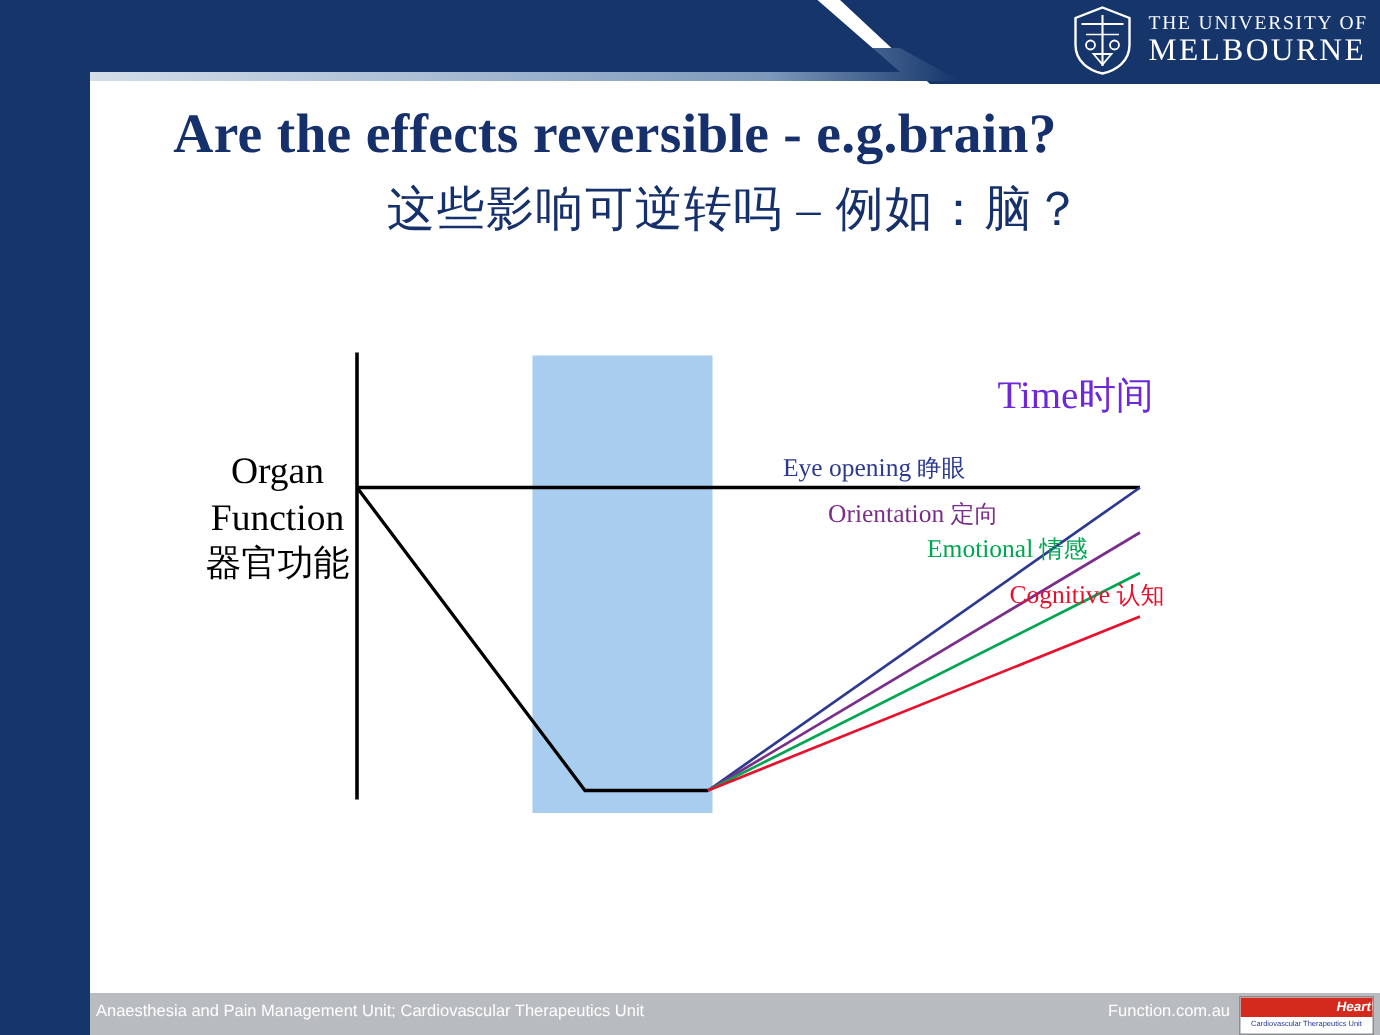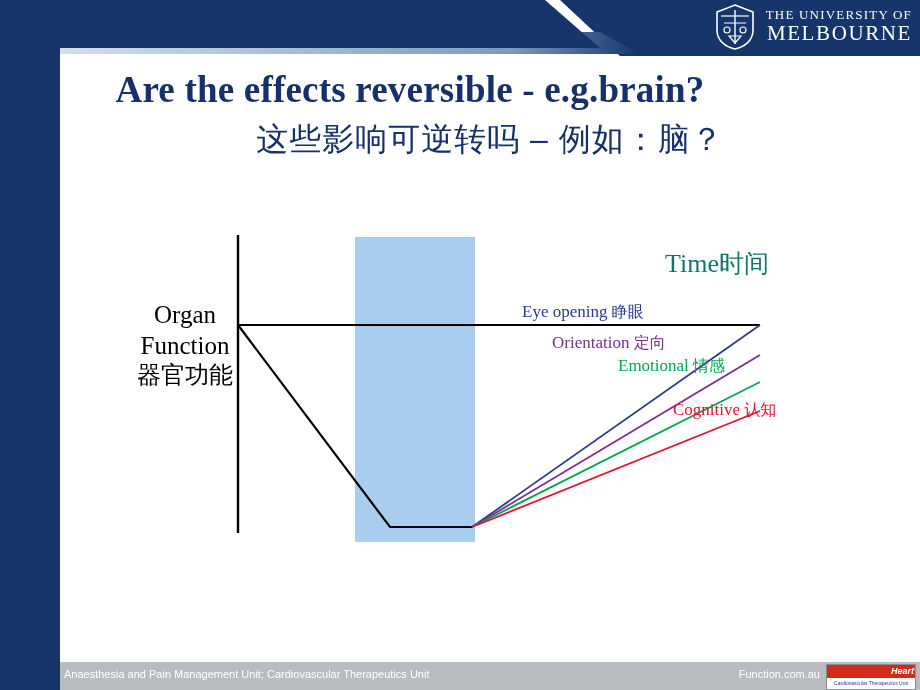--- a/index.html
+++ b/index.html
@@ -80,21 +80,20 @@
     width: 46px;
     height: 48px;
     position: relative;
   }
   .uni-text {
     display: flex;
     flex-direction: column;
     justify-content: center;
     line-height: 1.05;
     padding-bottom: 2px;
-    align-items: flex-end;
   }
   .uni-line1 {
     color: #ffffff;
     font-family: "Liberation Serif", serif;
     font-size: 13px;
     letter-spacing: 1.2px;
   }
   .uni-line2 {
     color: #ffffff;
     font-family: "Liberation Serif", serif;
@@ -112,21 +111,21 @@
     font-size: 37px;
     font-weight: bold;
     letter-spacing: 0.2px;
   }
   .title-zh {
     position: absolute;
     left: 60px; top: 118px;
     width: 860px;
     text-align: center;
     color: #16306c;
-    font-family: Liberation Sans, sans-serif;
+    font-family: Liberation Serif, serif;
     font-size: 32px;
     letter-spacing: 1px;
   }
   
   .chart {
     position: absolute;
     left: 60px; top: 215px;
     width: 860px;
     height: 400px;
   }
@@ -143,42 +142,42 @@
     line-height: 1.22;
   }
   .axis-label .zh {
     font-family: "DejaVu Sans", sans-serif;
     font-size: 24px;
   }
   .time-label {
     position: absolute;
     left: 605px;
     top: 32px;
-    color: #0f766e;
+    color: #6d28d9;
     font-family: "Liberation Serif", serif;
     font-size: 26px;
   }
   .time-label .zh {
     font-family: "DejaVu Sans", sans-serif;
     font-size: 25px;
   }
   .curve-label {
     position: absolute;
     font-family: "Liberation Serif", serif;
     font-size: 17px;
     white-space: nowrap;
   }
   .curve-label .zh {
     font-family: "DejaVu Sans", sans-serif;
     font-size: 16px;
   }
   .lbl-eye { left: 462px; top: 87px; color: #2b3990; }
   .lbl-ori { left: 492px; top: 118px; color: #7b2d8b; }
   .lbl-emo { left: 558px; top: 141px; color: #00a651; }
-  .lbl-cog { left: 613px; top: 172px; color: #e8112d; margin-top: 13px; }
+  .lbl-cog { left: 613px; top: 172px; color: #e8112d; }
   
   .footer {
     position: absolute;
     left: 0; bottom: 0;
     width: 920px;
     height: 28px;
     background: #b8bcc0;
   }
   .footer-left-block {
     position: absolute;

